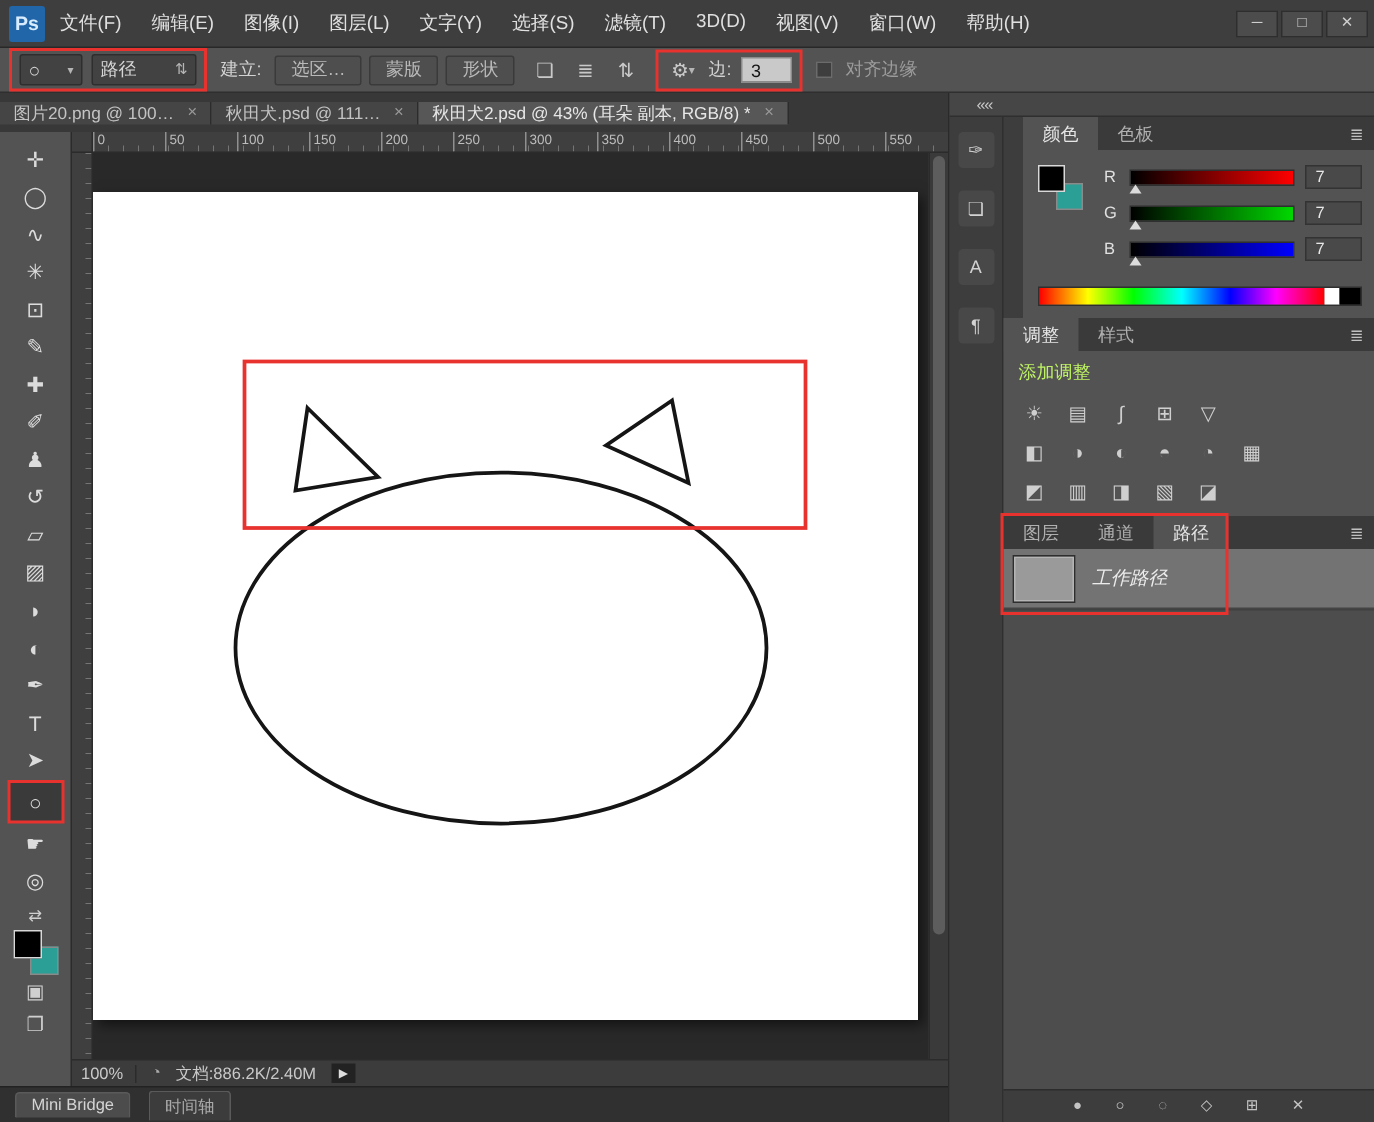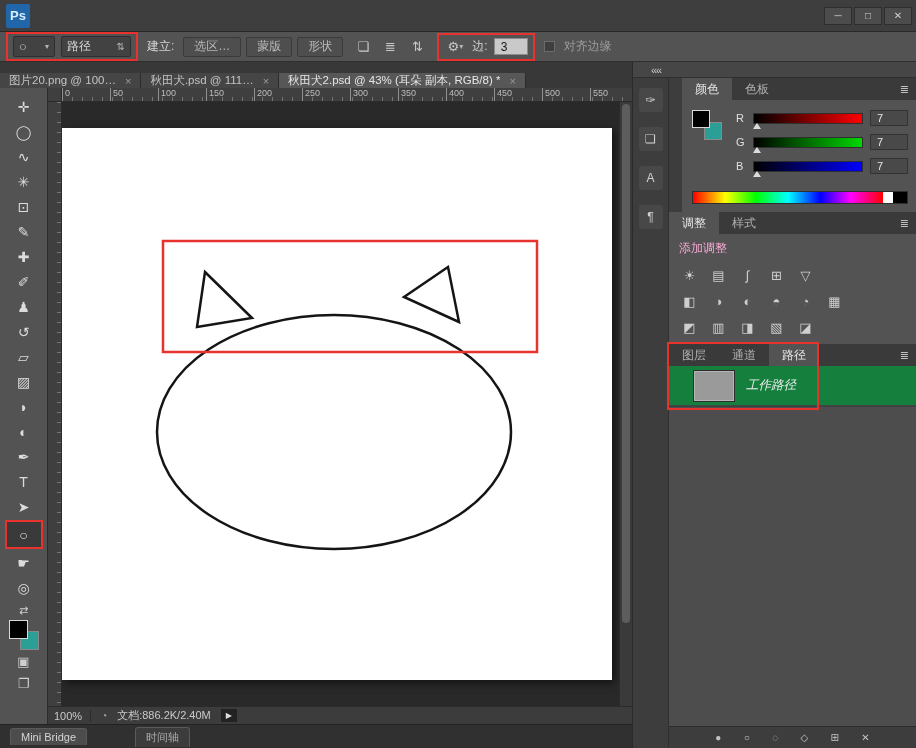--- a/index.html
+++ b/index.html
@@ -30,21 +30,21 @@
   .icon-btn { min-width:22px; height:20px; display:inline-flex; align-items:center; justify-content:center; color:#c9c9c9; font-size:13px; }
   .sides-input { width:34px; height:17px; background:#c9c9c9; border:1px solid #8b8b8b; color:#141414; padding-left:6px; display:inline-flex; align-items:center; font-size:12px; }
   .checkbox { width:11px; height:11px; background:#3e3e3e; border:1px solid #6b6b6b; display:inline-block; }
 
   
   .body-row { flex:1; display:flex; min-height:0; }
   .left-col { width:632px; display:flex; flex-direction:column; }
   .right-col { width:284px; display:flex; flex-direction:column; background:#3d3d3d; border-left:1px solid #2a2a2a; }
 
   
-  .tabbar { height:26px; background:#383838; display:flex; align-items:flex-end; flex:0 0 26px; }
+  .tabbar { height:26px; background:#383838; display:flex; align-items:center; flex:0 0 26px; }
   .tab { display:flex; align-items:center; gap:9px; padding:0 9px; background:#454545; border-right:1px solid #2c2c2c; font-size:11.5px; color:#c3c3c3; max-width:268px; white-space:nowrap; }
   .tab.active { background:#575757; color:#e6e6e6; }
   .tab-label { overflow:hidden; text-overflow:ellipsis; }
   .tab-close { color:#9a9a9a; font-size:11px; }
 
   
   .work-row { flex:1; display:flex; min-height:0; }
   .toolbar { width:48px; background:#535353; border-right:1px solid #2b2b2b; display:flex; flex-direction:column; align-items:center; padding-top:6px; overflow:hidden; }
   .tool { width:34px; height:25px; display:flex; align-items:center; justify-content:center; color:#dcdcdc; font-size:14px; flex:0 0 25px; }
   .tool.selected { background:#3a3a3a; box-shadow:0 0 0 2px var(--highlight,#e8322e); margin:3px 0; }
@@ -71,21 +71,21 @@
   .v-scrollbar { width:13px; background:#3a3a3a; border-left:1px solid #2b2b2b; }
   .v-thumb { margin:2px; height:86%; background:#5d5d5d; border-radius:6px; }
 
   .statusbar { height:18px; background:#3c3c3c; border-top:1px solid #2b2b2b; display:flex; align-items:center; gap:10px; padding-left:6px; font-size:11px; color:#c9c9c9; flex:0 0 18px; }
   .zoom { border-right:1px solid #2b2b2b; padding-right:8px; }
   .status-icon { color:#a9a9a9; font-size:10px; }
   .status-expand { background:#222; color:#ddd; font-size:8px; padding:2px 5px; }
 
   .bottombar { height:24px; background:#303030; border-top:1px solid #222; display:flex; align-items:center; gap:12px; padding-left:10px; font-size:11px; flex:0 0 24px; }
   .bb-chip { background:#4c4c4c; border:1px solid #5a5a5a; border-bottom:none; padding:2px 10px; border-radius:3px 3px 0 0; color:#d4d4d4; }
-  .bb-chip.dim { background:#3c3c3c; color:#a9a9a9;margin-left:36px; }
+  .bb-chip.dim { background:#3c3c3c; color:#a9a9a9; }
 
   
   .dock-top { height:16px; background:#464646; border-bottom:1px solid #2f2f2f; display:flex; align-items:center; padding-left:18px; color:#c9c9c9; font-size:11px; letter-spacing:-1px; flex:0 0 16px; }
   .dock-row { flex:1; display:flex; min-height:0; }
   .strip { width:36px; background:#3d3d3d; border-right:1px solid #2f2f2f; display:flex; flex-direction:column; align-items:center; padding-top:10px; gap:15px; }
   .strip-icon { width:24px; height:24px; background:#484848; border-radius:3px; display:flex; align-items:center; justify-content:center; color:#d2d2d2; font-size:12px; }
   .panels { flex:1; display:flex; flex-direction:column; min-width:0; }
 
   .tabrow { height:22px; background:#3a3a3a; display:flex; align-items:stretch; flex:0 0 22px; }
   .ptab { padding:0 13px; display:flex; align-items:center; font-size:12px; color:#b0b0b0; }
@@ -106,41 +106,55 @@
   .track-b { background:linear-gradient(to right,#000,#0000ff); }
   .thumb { position:absolute; left:3%; bottom:-6px; width:0; height:0; border-left:4px solid transparent; border-right:4px solid transparent; border-bottom:6px solid #dcdcdc; transform:translateX(-50%); }
   .val { width:38px; height:16px; background:#494949; border:1px solid #333; color:#e8e8e8; font-size:11px; display:flex; align-items:center; padding-left:6px; }
   .spectrum-row { position:absolute; left:10px; right:8px; bottom:8px; height:13px; display:flex; border:1px solid #2f2f2f; }
   .spectrum { flex:1; background:linear-gradient(to right,#f00,#ff0 17%,#0f0 33%,#0ff 50%,#00f 67%,#f0f 83%,#f00); }
   .spec-w { width:10px; background:#fff; }
   .spec-b { width:14px; background:#000; }
 
   .adjust-group { flex:0 0 132px; display:flex; flex-direction:column; background:#535353; overflow:hidden; }
   .adjust-content { padding:4px 8px; }
-  .adjust-title { font-size:12px; color:#f9a8d4; margin:2px 0 7px 2px; }
+  .adjust-title { font-size:12px; color:#bef264; margin:2px 0 7px 2px; }
   .adj-row { display:flex; gap:4px; margin-bottom:3px; }
   .adj-icon { width:25px; height:23px; display:flex; align-items:center; justify-content:center; color:#cfcfcf; font-size:13px; }
 
   .paths-group { flex:0 0 62px; display:flex; flex-direction:column; position:relative; background:#565656; }
-  .path-row { flex:1; background:#15803d; display:flex; align-items:center; gap:11px; padding-left:24px; border-bottom:1px solid #444; }
+  .path-row { flex:1; background:#737373; display:flex; align-items:center; gap:11px; padding-left:6px; border-bottom:1px solid #444; }
   .path-thumb { width:42px; height:32px; background:#9a9a9a; border:1px solid #2e2e2e; box-shadow:inset 0 0 0 1px #b5b5b5; }
   .path-label { font-style:italic; font-size:12.5px; color:#ececec; }
   .paths-highlight { position:absolute; left:-2px; top:-2px; width:152px; height:68px; border:2px solid var(--highlight,#e8322e); pointer-events:none; z-index:5; }
 
   .panel-filler { flex:1; background:#4d4d4d; border-top:1px solid #404040; }
   .panel-footer { height:22px; background:#3d3d3d; border-top:1px solid #2c2c2c; display:flex; align-items:center; justify-content:space-evenly; padding:0 24px; flex:0 0 22px; }
   .pf-icon { color:#c4c4c4; font-size:10px; }
 </style>
 </head>
 <body>
 
 <div class="app">
 
   <div class="menubar">
     <div class="ps-logo">Ps</div>
+    <div class="menus">
+
+    <span class="menu-item">文件(F)</span>
+        <span class="menu-item">编辑(E)</span>
+        <span class="menu-item">图像(I)</span>
+        <span class="menu-item">图层(L)</span>
+        <span class="menu-item">文字(Y)</span>
+        <span class="menu-item">选择(S)</span>
+        <span class="menu-item">滤镜(T)</span>
+        <span class="menu-item">3D(D)</span>
+        <span class="menu-item">视图(V)</span>
+        <span class="menu-item">窗口(W)</span>
+        <span class="menu-item">帮助(H)</span>
+      </div>
     <div class="win-controls">
 
     <span class="win-btn">─</span>
         <span class="win-btn">□</span>
         <span class="win-btn">✕</span>
       </div>
   </div>
 
   <div class="optionsbar">
     <div class="red-outline">

